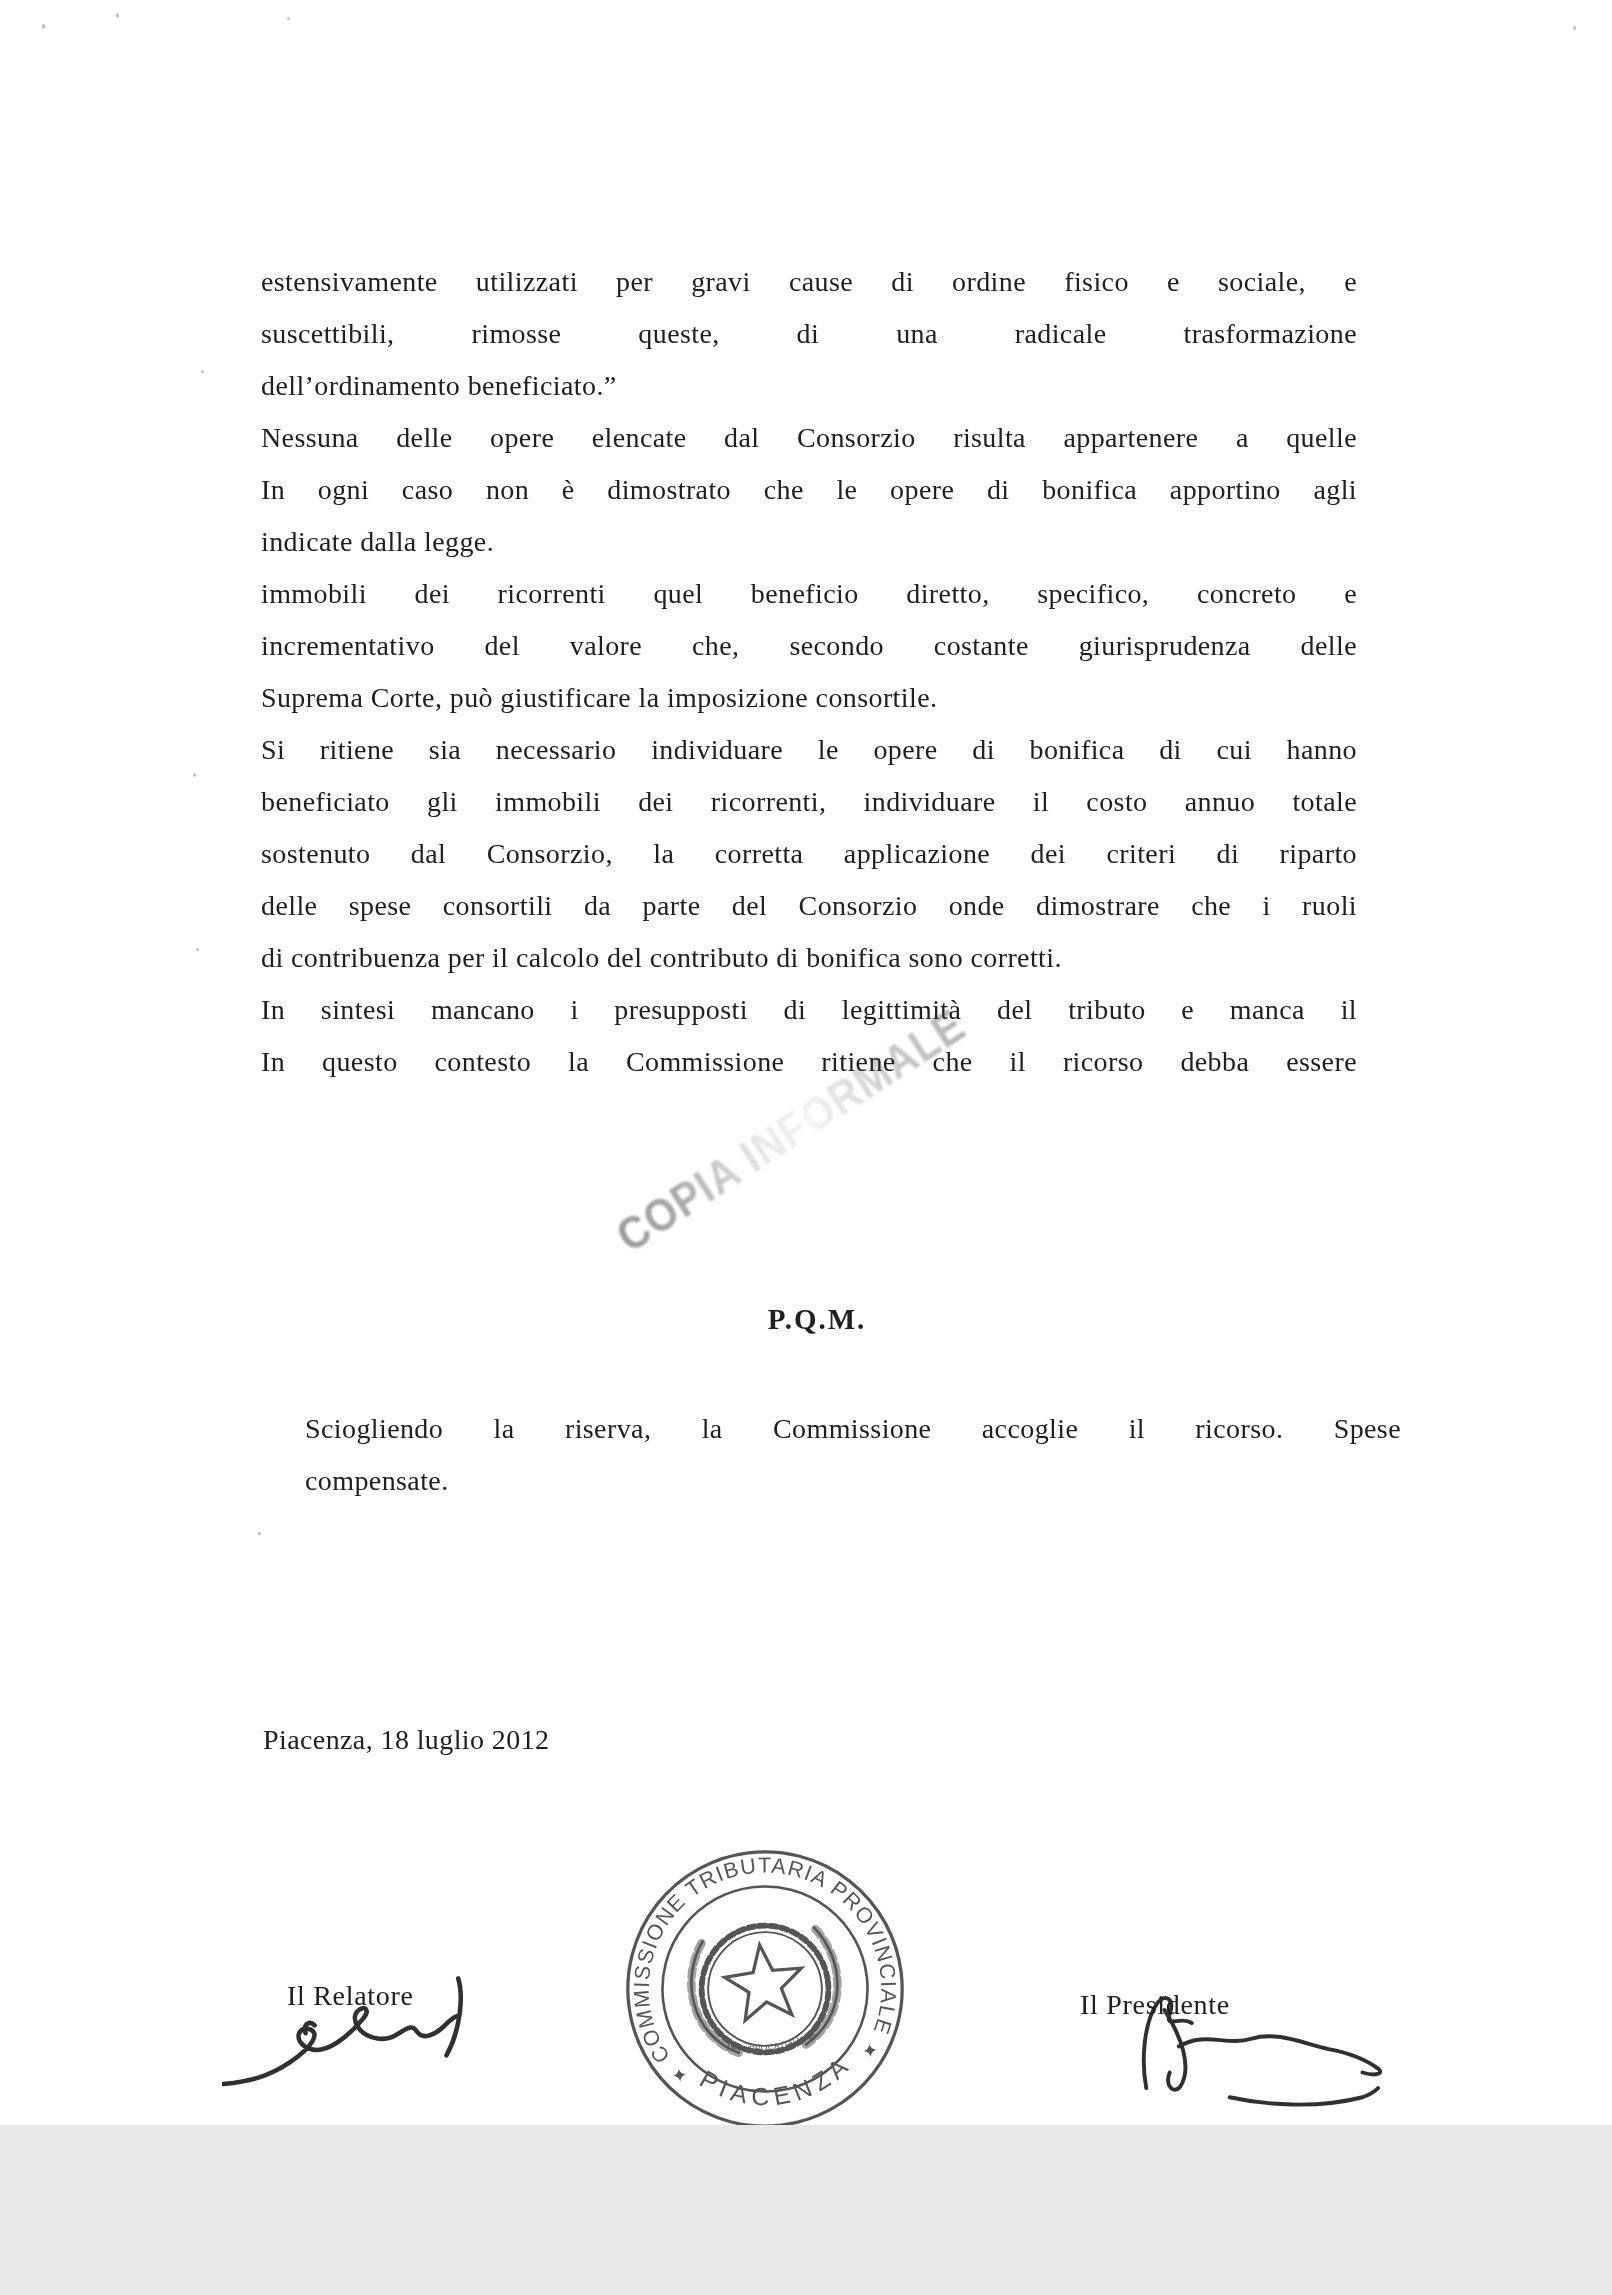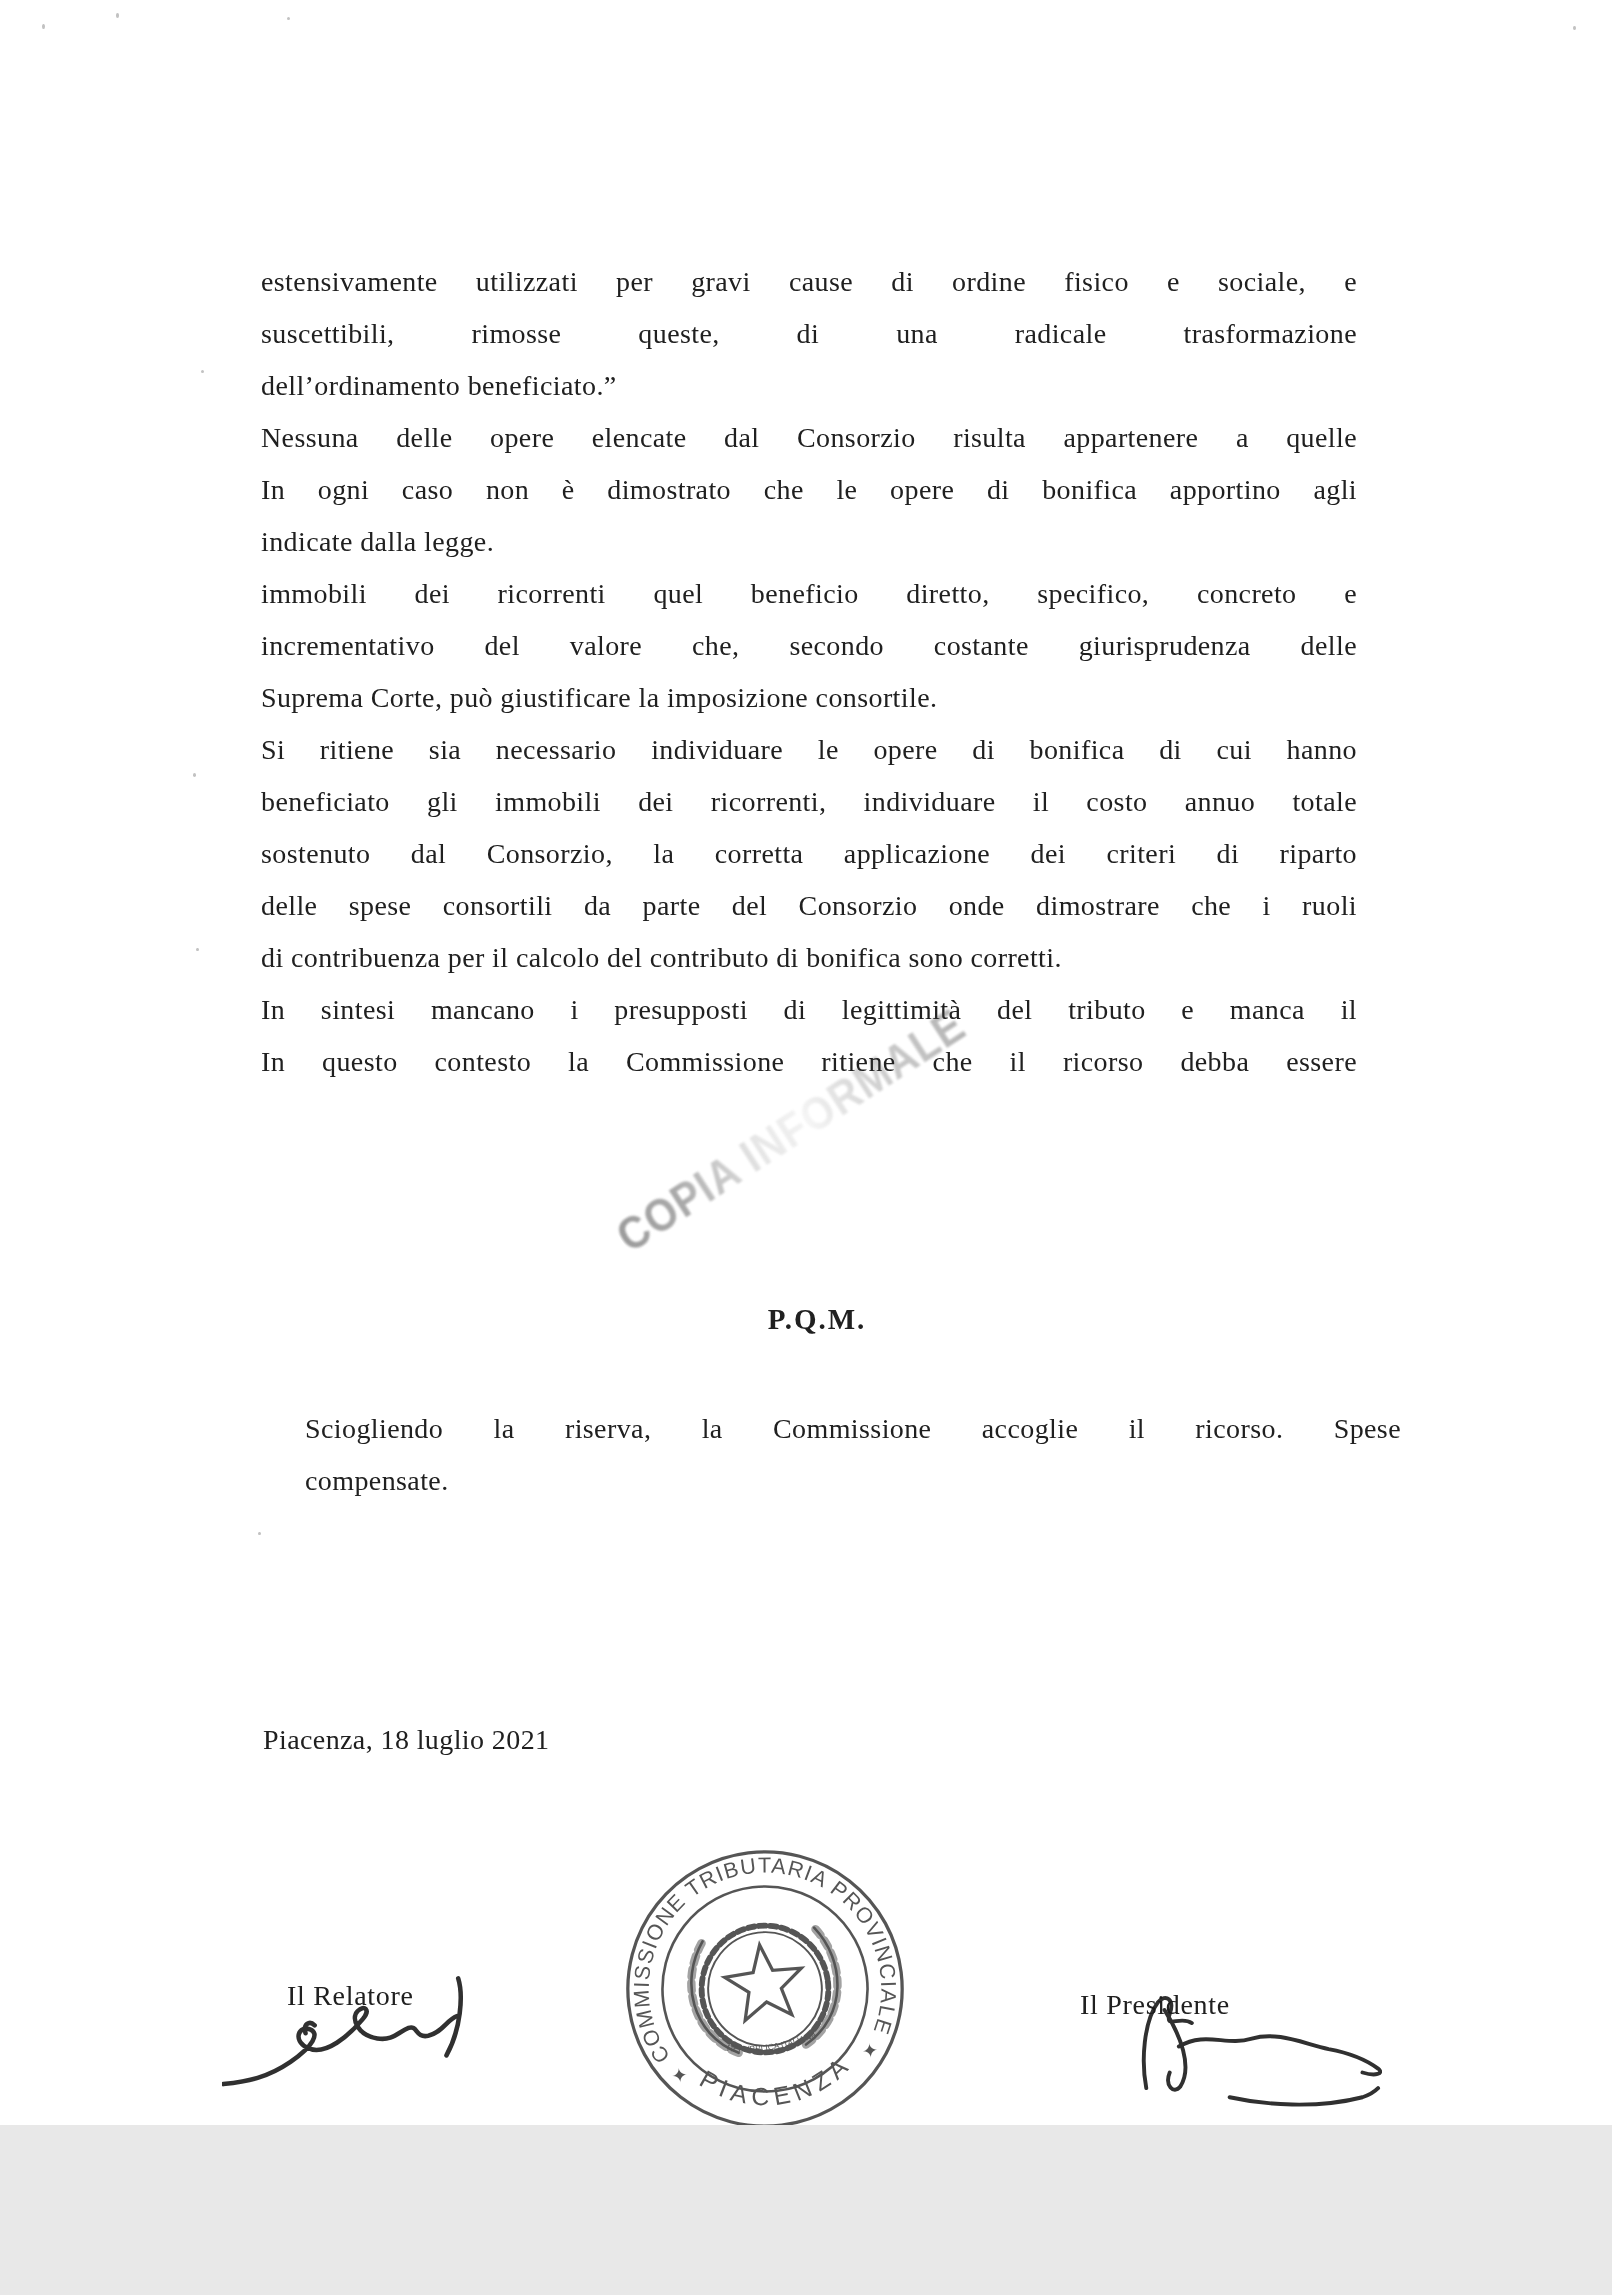--- a/index.html
+++ b/index.html
@@ -82,21 +82,21 @@
     <div class="tl j">In questo contesto la Commissione ritiene che il ricorso debba essere</div>
   </div>
 
   <div class="pqm">P.Q.M.</div>
 
   <div class="disp">
     <div class="tl j">Sciogliendo la riserva, la Commissione accoglie il ricorso. Spese</div>
     <div class="tl">compensate.</div>
   </div>
 
-  <div class="dateline">Piacenza, 18 luglio 2021</div>
+  <div class="dateline">Piacenza, 18 luglio 2012</div>
 
   <div class="watermark">COPIA INFORMALE</div>
 
   <svg class="stamp" width="290" height="290" viewBox="-222 -222 444 444">
     <g transform="rotate(-7)" stroke="#383838" fill="none" stroke-linecap="round">
       <circle r="210" stroke-width="5"></circle>
       <circle r="157" stroke-width="4"></circle>
 
       <path id="arcTop" d="M -154 89 A 178 178 0 1 1 154 89" stroke="none"></path>
       <path id="arcBottom" d="M -154 89 A 178 178 0 0 0 154 89" stroke="none"></path>

